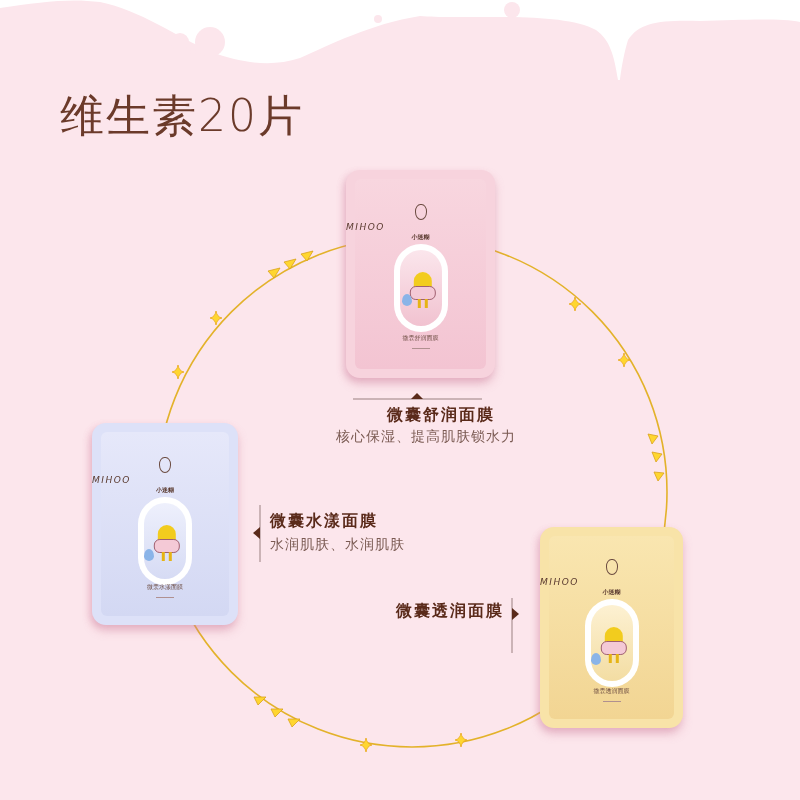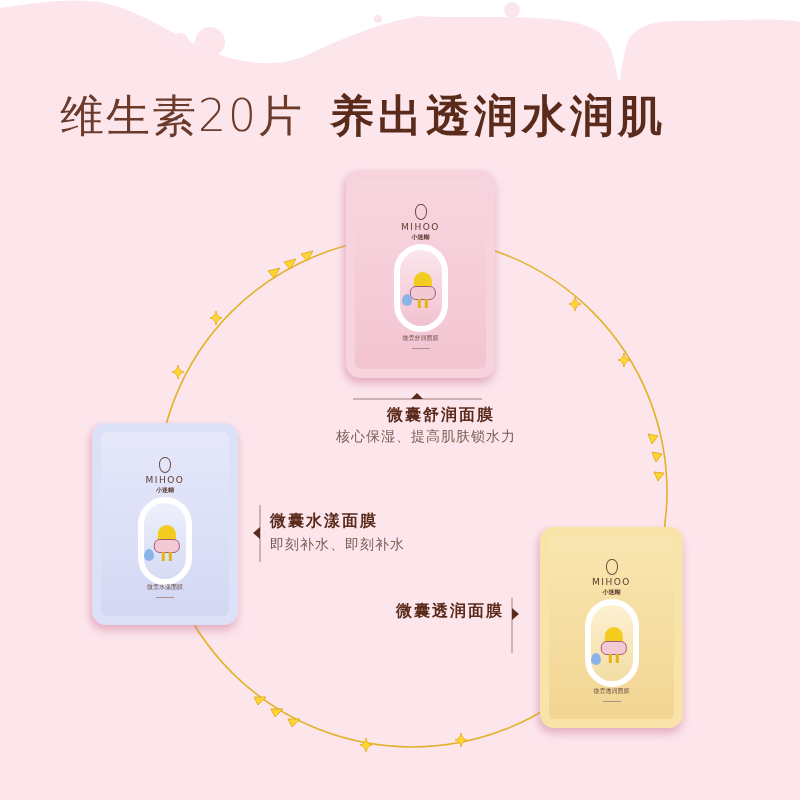--- a/index.html
+++ b/index.html
@@ -7,21 +7,21 @@
   body { background: #fce6ec; font-family: "DejaVu Sans", sans-serif; position: relative; }
   .stage { position: absolute; left: 0; top: 0; width: 800px; height: 800px; }
   .bg-svg { position: absolute; left: 0; top: 0; }
   .headline { position: absolute; left: 60px; top: 86px; width: 700px; height: 60px; display: flex; align-items: center; white-space: nowrap; }
   .headline .light { font-size: 44px; color: #6b3a2a; font-weight: 300; letter-spacing: 2px; }
   .headline .bold { font-size: 44px; color: #5a2a1a; font-weight: bold; letter-spacing: 4px; margin-left: 26px; }
 
   .packet { position: absolute; border-radius: 14px; box-shadow: 0 6px 10px rgba(200,120,150,0.35), -3px 3px 6px rgba(220,140,170,0.3); }
   .packet .inner { position: absolute; left: 9px; top: 9px; right: 9px; bottom: 9px; border-radius: 6px; }
   .packet .logo-mark { position: absolute; left: 50%; transform: translateX(-50%); width: 12px; height: 16px; border: 1.5px solid #6b4b40; border-radius: 50% 50% 55% 55%; }
-  .packet .brand { position: absolute; left: 0; right: 0; text-align: center; font-size: 9px; letter-spacing: 1.5px; color: #5b3b30; font-family: "DejaVu Sans", sans-serif; }
+  .packet .brand { position: absolute; left: 0; right: 0; font-size: 9px; letter-spacing: 1.5px; color: #5b3b30; font-family: "DejaVu Sans", sans-serif; font-style: italic; }
   .packet .brand-cn { position: absolute; left: 0; right: 0; text-align: center; font-size: 6px; color: #5b3b30; font-weight: bold; }
   .packet .window { position: absolute; left: 50%; transform: translateX(-50%); width: 54px; height: 88px; border-radius: 27px; background: #fff; }
   .packet .window .wi { position: absolute; left: 6px; top: 6px; right: 6px; bottom: 6px; border-radius: 22px; }
   .packet .mascot { position: absolute; left: 50%; top: 28px; transform: translateX(-40%); width: 18px; height: 22px; background: #f2cc1e; border-radius: 9px 9px 7px 7px; }
   .packet .mascot .body { position: absolute; left: -4px; top: 14px; width: 26px; height: 14px; background: #f4c9d6; border-radius: 6px; border: 1px solid #a06070; }
   .packet .mascot .leg1, .packet .mascot .leg2 { position: absolute; top: 27px; width: 3px; height: 9px; background: #e6b415; }
   .packet .mascot .leg1 { left: 4px; } .packet .mascot .leg2 { left: 11px; }
   .packet .drop { position: absolute; width: 10px; height: 12px; background: #8ab4e8; border-radius: 50% 50% 50% 50% / 60% 60% 40% 40%; }
   .packet .plabel { position: absolute; left: 0; right: 0; text-align: center; font-size: 6px; color: #6b4b40; }
   .packet .pline { position: absolute; left: 50%; transform: translateX(-50%); width: 18px; height: 1px; background: #b09090; }
@@ -70,21 +70,20 @@
     <line x1="353" y1="399" x2="482" y2="399" stroke="#9a8080" stroke-width="1"></line>
     <path d="M411,399 l6,-6 l6,6 z" fill="#5a2a1a"></path>
     <line x1="260" y1="505" x2="260" y2="562" stroke="#9a8080" stroke-width="1"></line>
     <path d="M260,527 l-7,6 l7,6 z" fill="#5a2a1a"></path>
     <line x1="512" y1="598" x2="512" y2="653" stroke="#9a8080" stroke-width="1"></line>
     <path d="M512,608 l7,6 l-7,6 z" fill="#5a2a1a"></path>
   </svg>
 
   <div class="headline">
     <span class="light">维生素20片</span>
-    <span class="bold">养出透润水润肌</span>
   </div>
 
   <div class="packet" style="left:346px; top:170px; width:149px; height:208px; background:#f7d3dd;">
     <div class="inner" style="background:linear-gradient(180deg,#f8d6df,#f3c4d2);"></div>
     <div class="logo-mark" style="top:34px;"></div>
     <div class="brand" style="top:52px;">MIHOO</div>
     <div class="brand-cn" style="top:63px;">小迷糊</div>
     <div class="window" style="top:74px;">
       <div class="wi" style="background:linear-gradient(180deg,#fbe6ec,#f1c2d0);"></div>
       <div class="mascot">
@@ -134,20 +133,20 @@
     <div class="pline" style="top:174px;"></div>
   </div>
 
   <div class="label-box" style="left:351px; top:405px; width:180px; text-align:center;">
     <div class="label-title">微囊舒润面膜</div>
     <div class="label-sub" style="margin-left:-30px; margin-top:2px;">核心保湿、提高肌肤锁水力</div>
   </div>
 
   <div class="label-box" style="left:270px; top:511px;">
     <div class="label-title">微囊水漾面膜</div>
-    <div class="label-sub">即刻补水、即刻补水</div>
+    <div class="label-sub">水润肌肤、水润肌肤</div>
   </div>
 
   <div class="label-box" style="right:296px; top:601px; text-align:right;">
     <div class="label-title">微囊透润面膜</div>
   </div>
 
 </div>
 
 </body></html>

